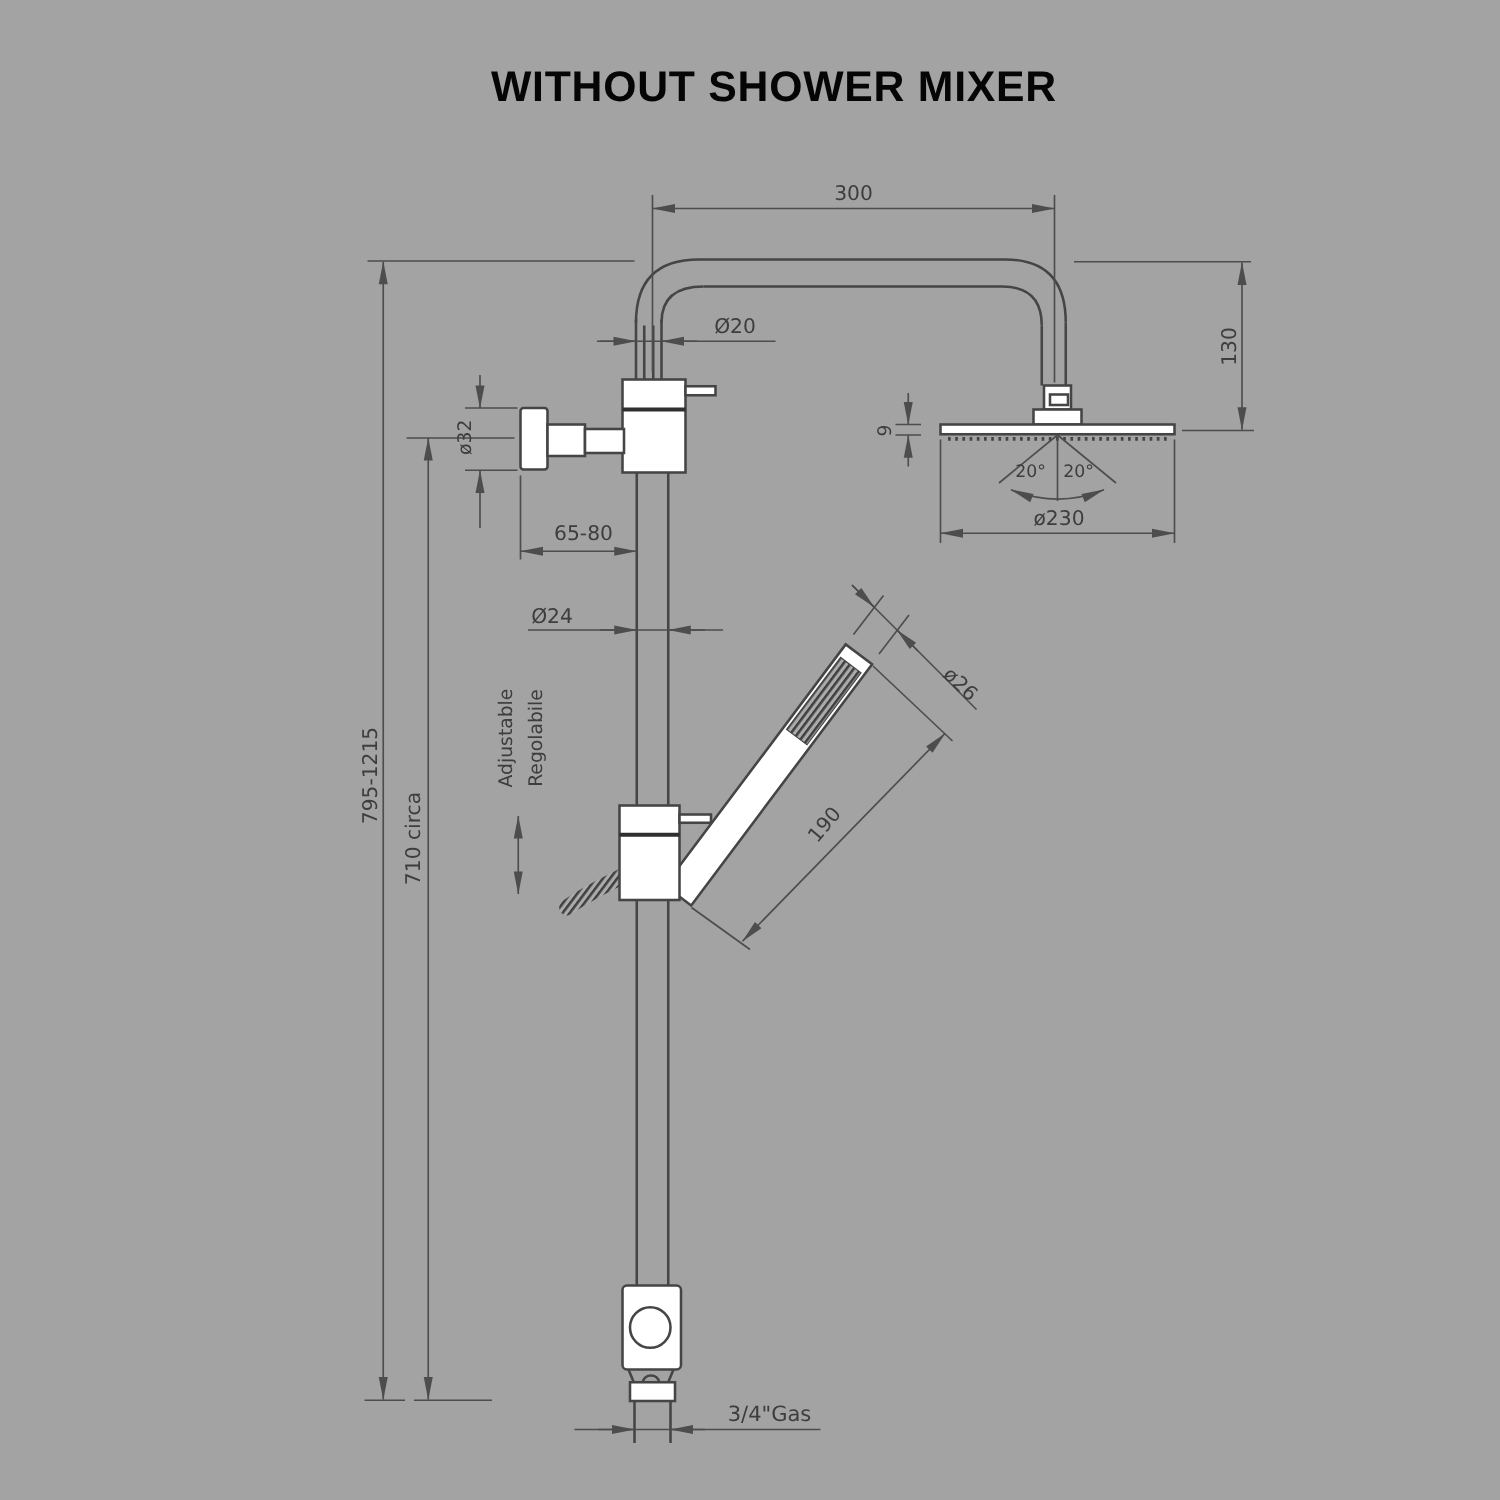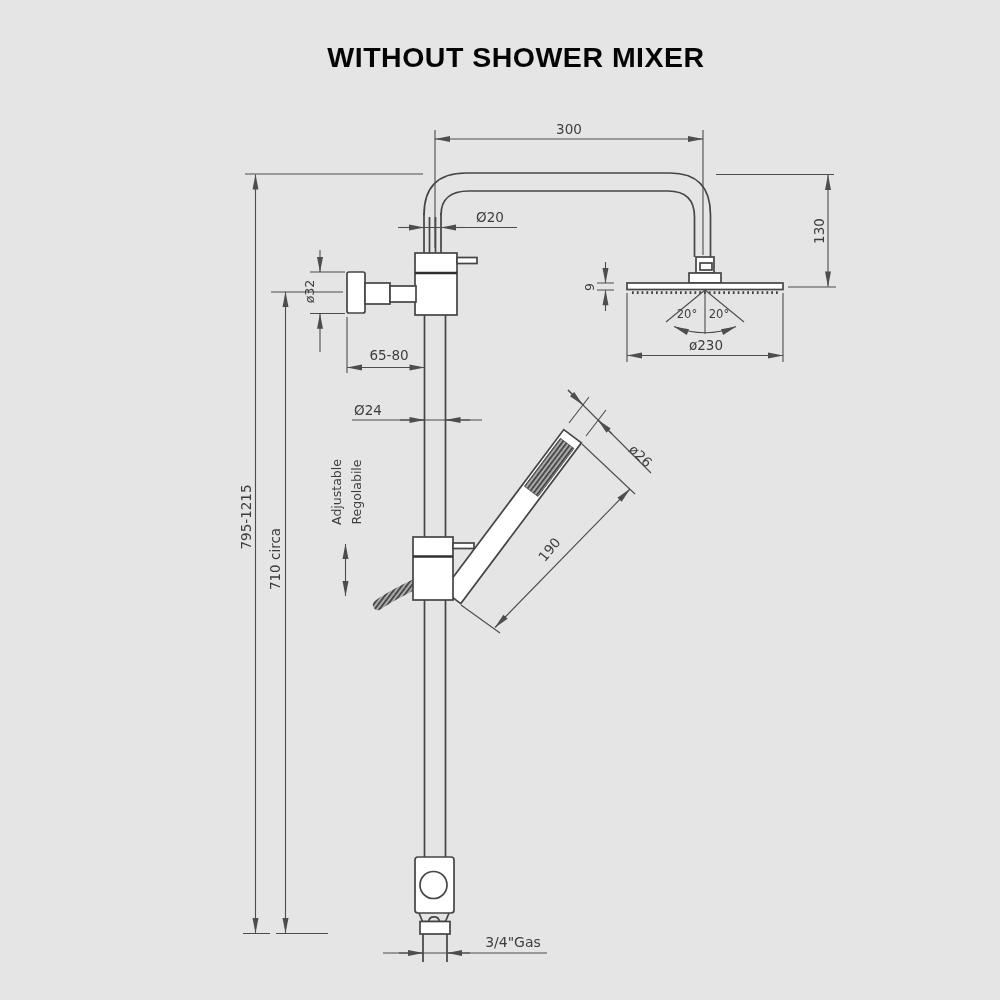--- a/index.html
+++ b/index.html
@@ -1,16 +1,16 @@
 <!DOCTYPE html>
 <html><head>
 <meta charset="utf-8">
 <style>
   html,body{margin:0;padding:0;background:#ffffff;}
-  .stage{position:relative;width:1000px;height:1000px;background:#e5e5e5;overflow:hidden;
+  .stage{position:relative;width:1000px;height:1000px;background:#a3a3a3;overflow:hidden;
          font-family:"DejaVu Sans", sans-serif;}
   svg text{fill:#3d3d3d;font-family:"DejaVu Sans", sans-serif;font-size:13.5px;}
   svg text.title{fill:#050505;font-family:"Liberation Sans", sans-serif;font-weight:bold;
                  font-size:28.5px;letter-spacing:0.5px;}
   svg text.small{font-size:11.5px;}
   svg text.mid{font-size:12.5px;}
   svg text.gas{font-size:14px;}
   .obj{stroke:#454545;stroke-width:1.7;fill:none;}
   .objf{stroke:#454545;stroke-width:1.7;fill:#ffffff;}
   .sep{stroke:#2f2f2f;stroke-width:2.6;}

